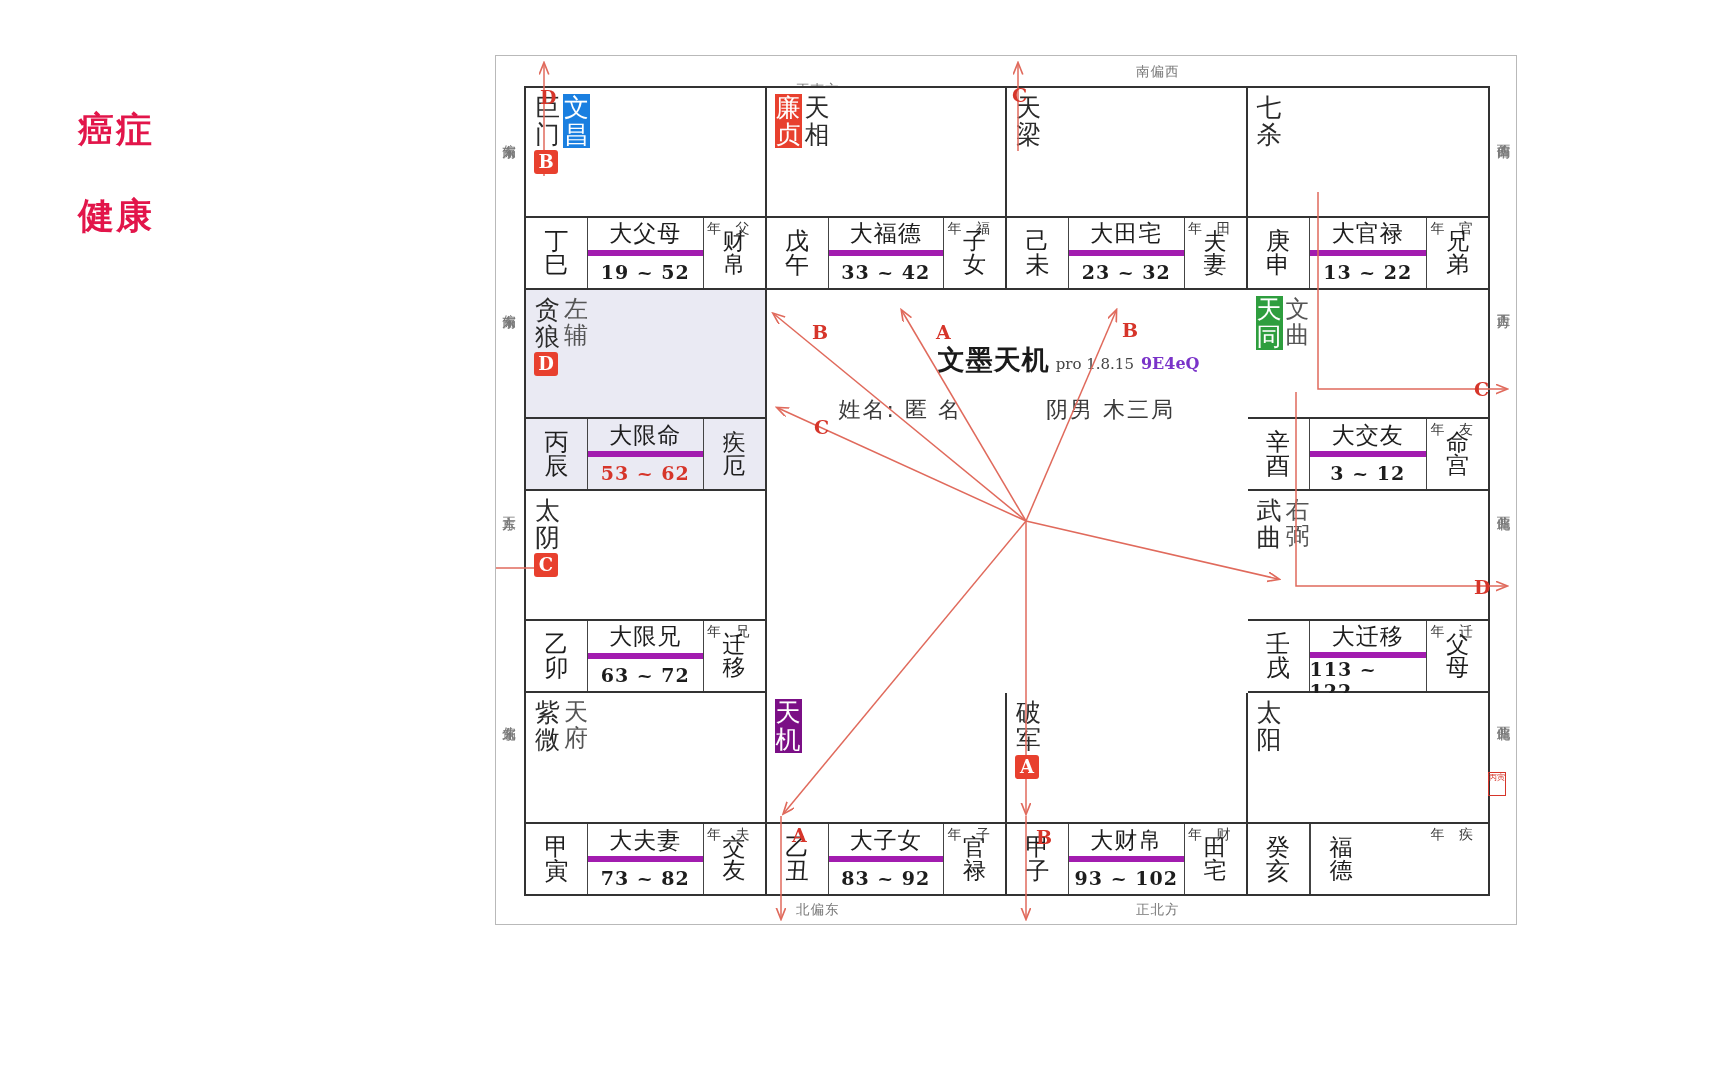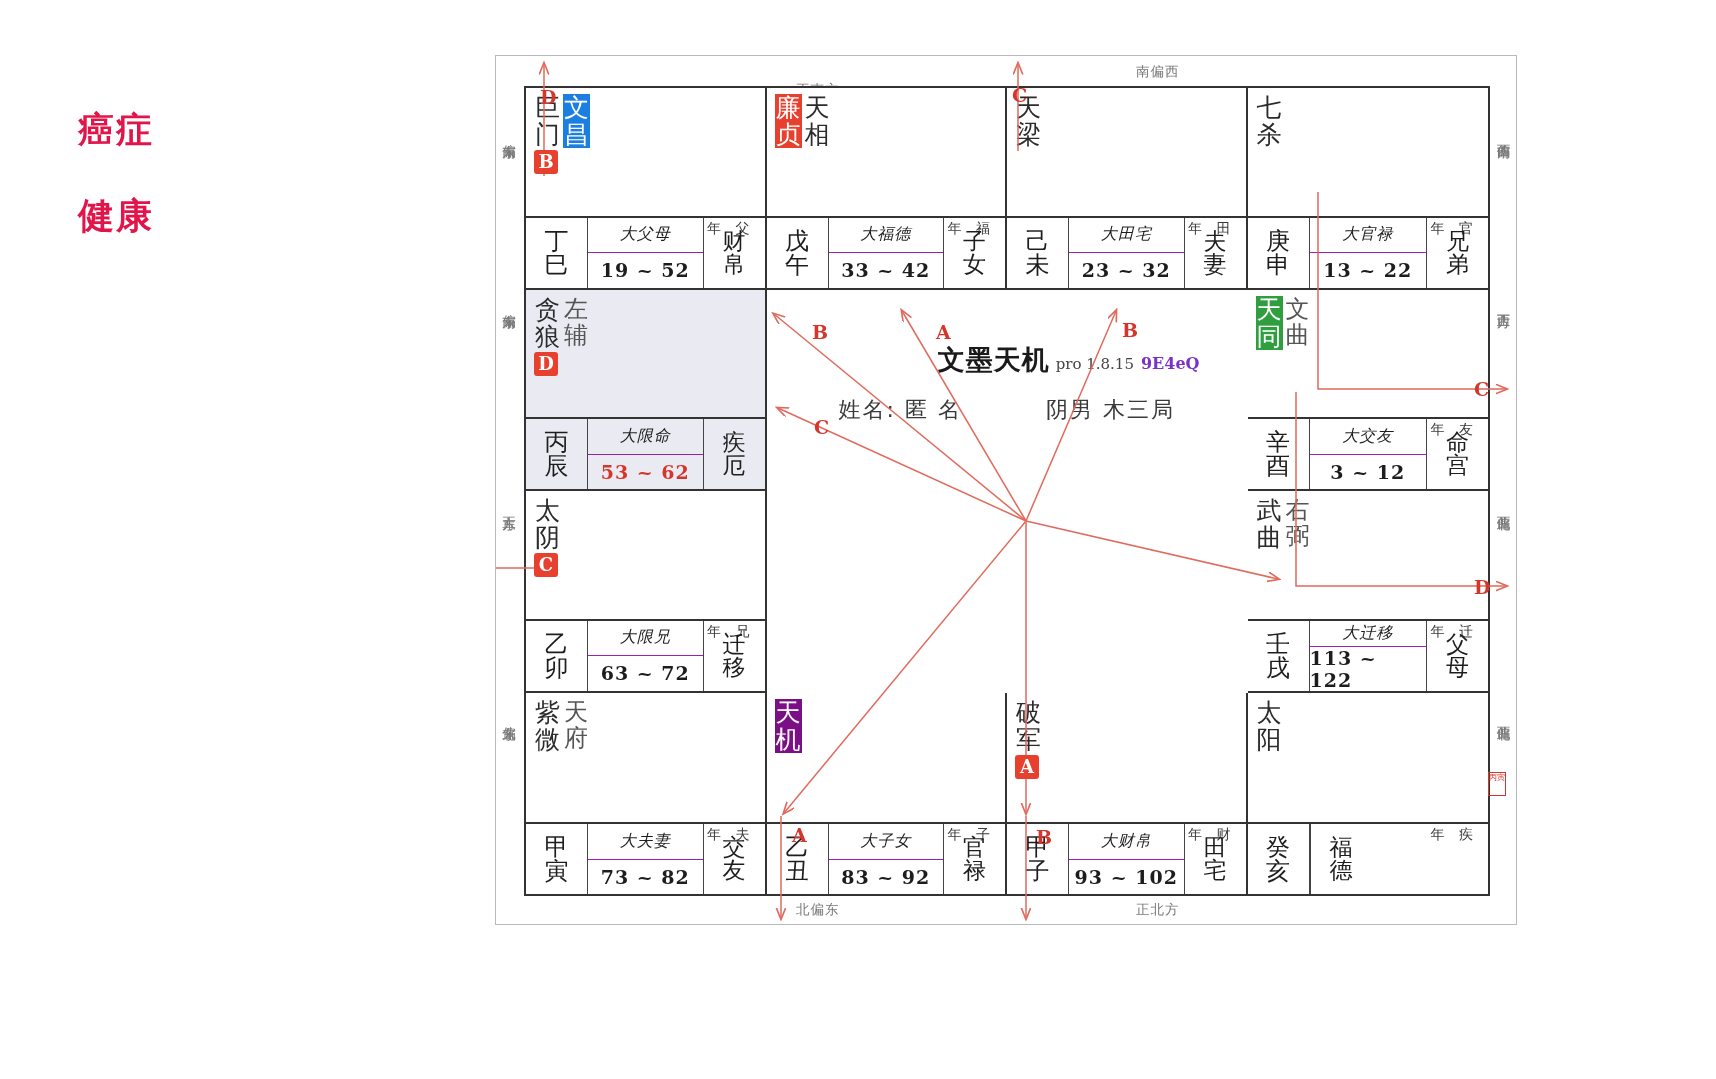--- a/index.html
+++ b/index.html
@@ -155,24 +155,23 @@
     font-size: 24px;
     color: #1d1d1d;
   }
   .f-mid {
     flex: 1;
     display: flex; flex-direction: column;
   }
   .f-mid .m-top {
     flex: 1;
     display: flex; align-items: center; justify-content: center;
-    font-size: 16px; color: #1d1d1d;
-    border-bottom: 1px solid #a21caf;
+    font-size: 23px; color: #1d1d1d;
+    border-bottom: 6px solid #a21caf;
     letter-spacing: 1px;
-    font-style: italic;
   }
   .f-mid .m-bot {
     flex: 1;
     display: flex; align-items: center; justify-content: center;
     font-family: "DejaVu Serif", "Liberation Serif", serif;
     font-weight: 700;
     font-size: 19px; color: #1d1d1d;
     letter-spacing: 1px;
   }
   .f-mid.accent .m-top { color: #1d1d1d; }

